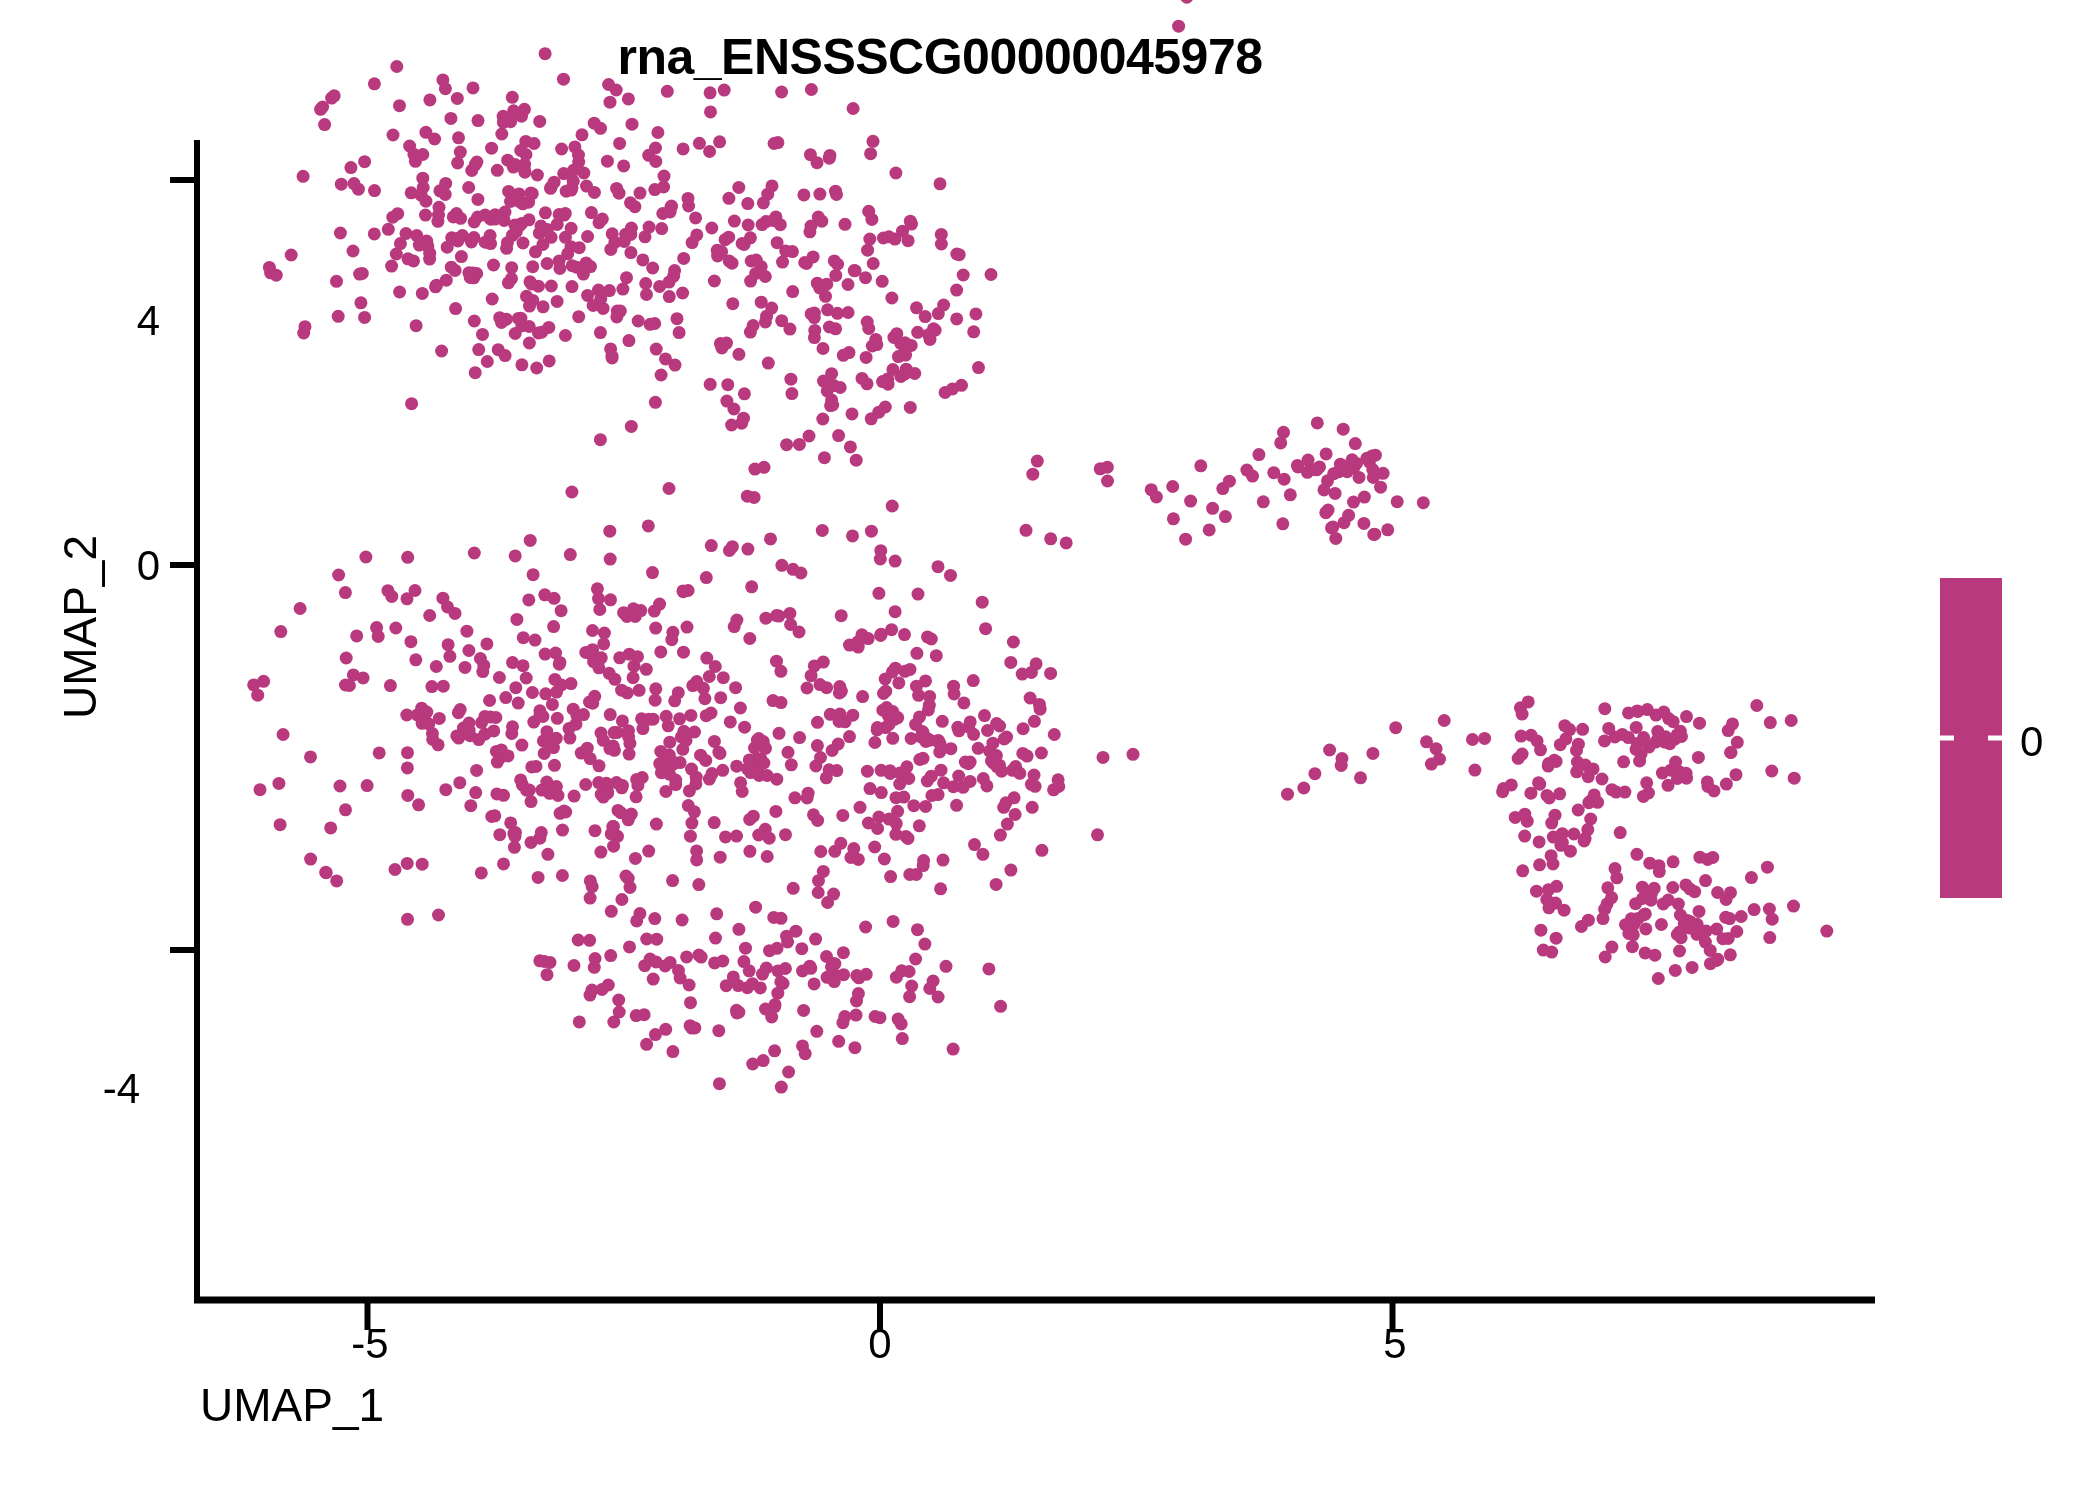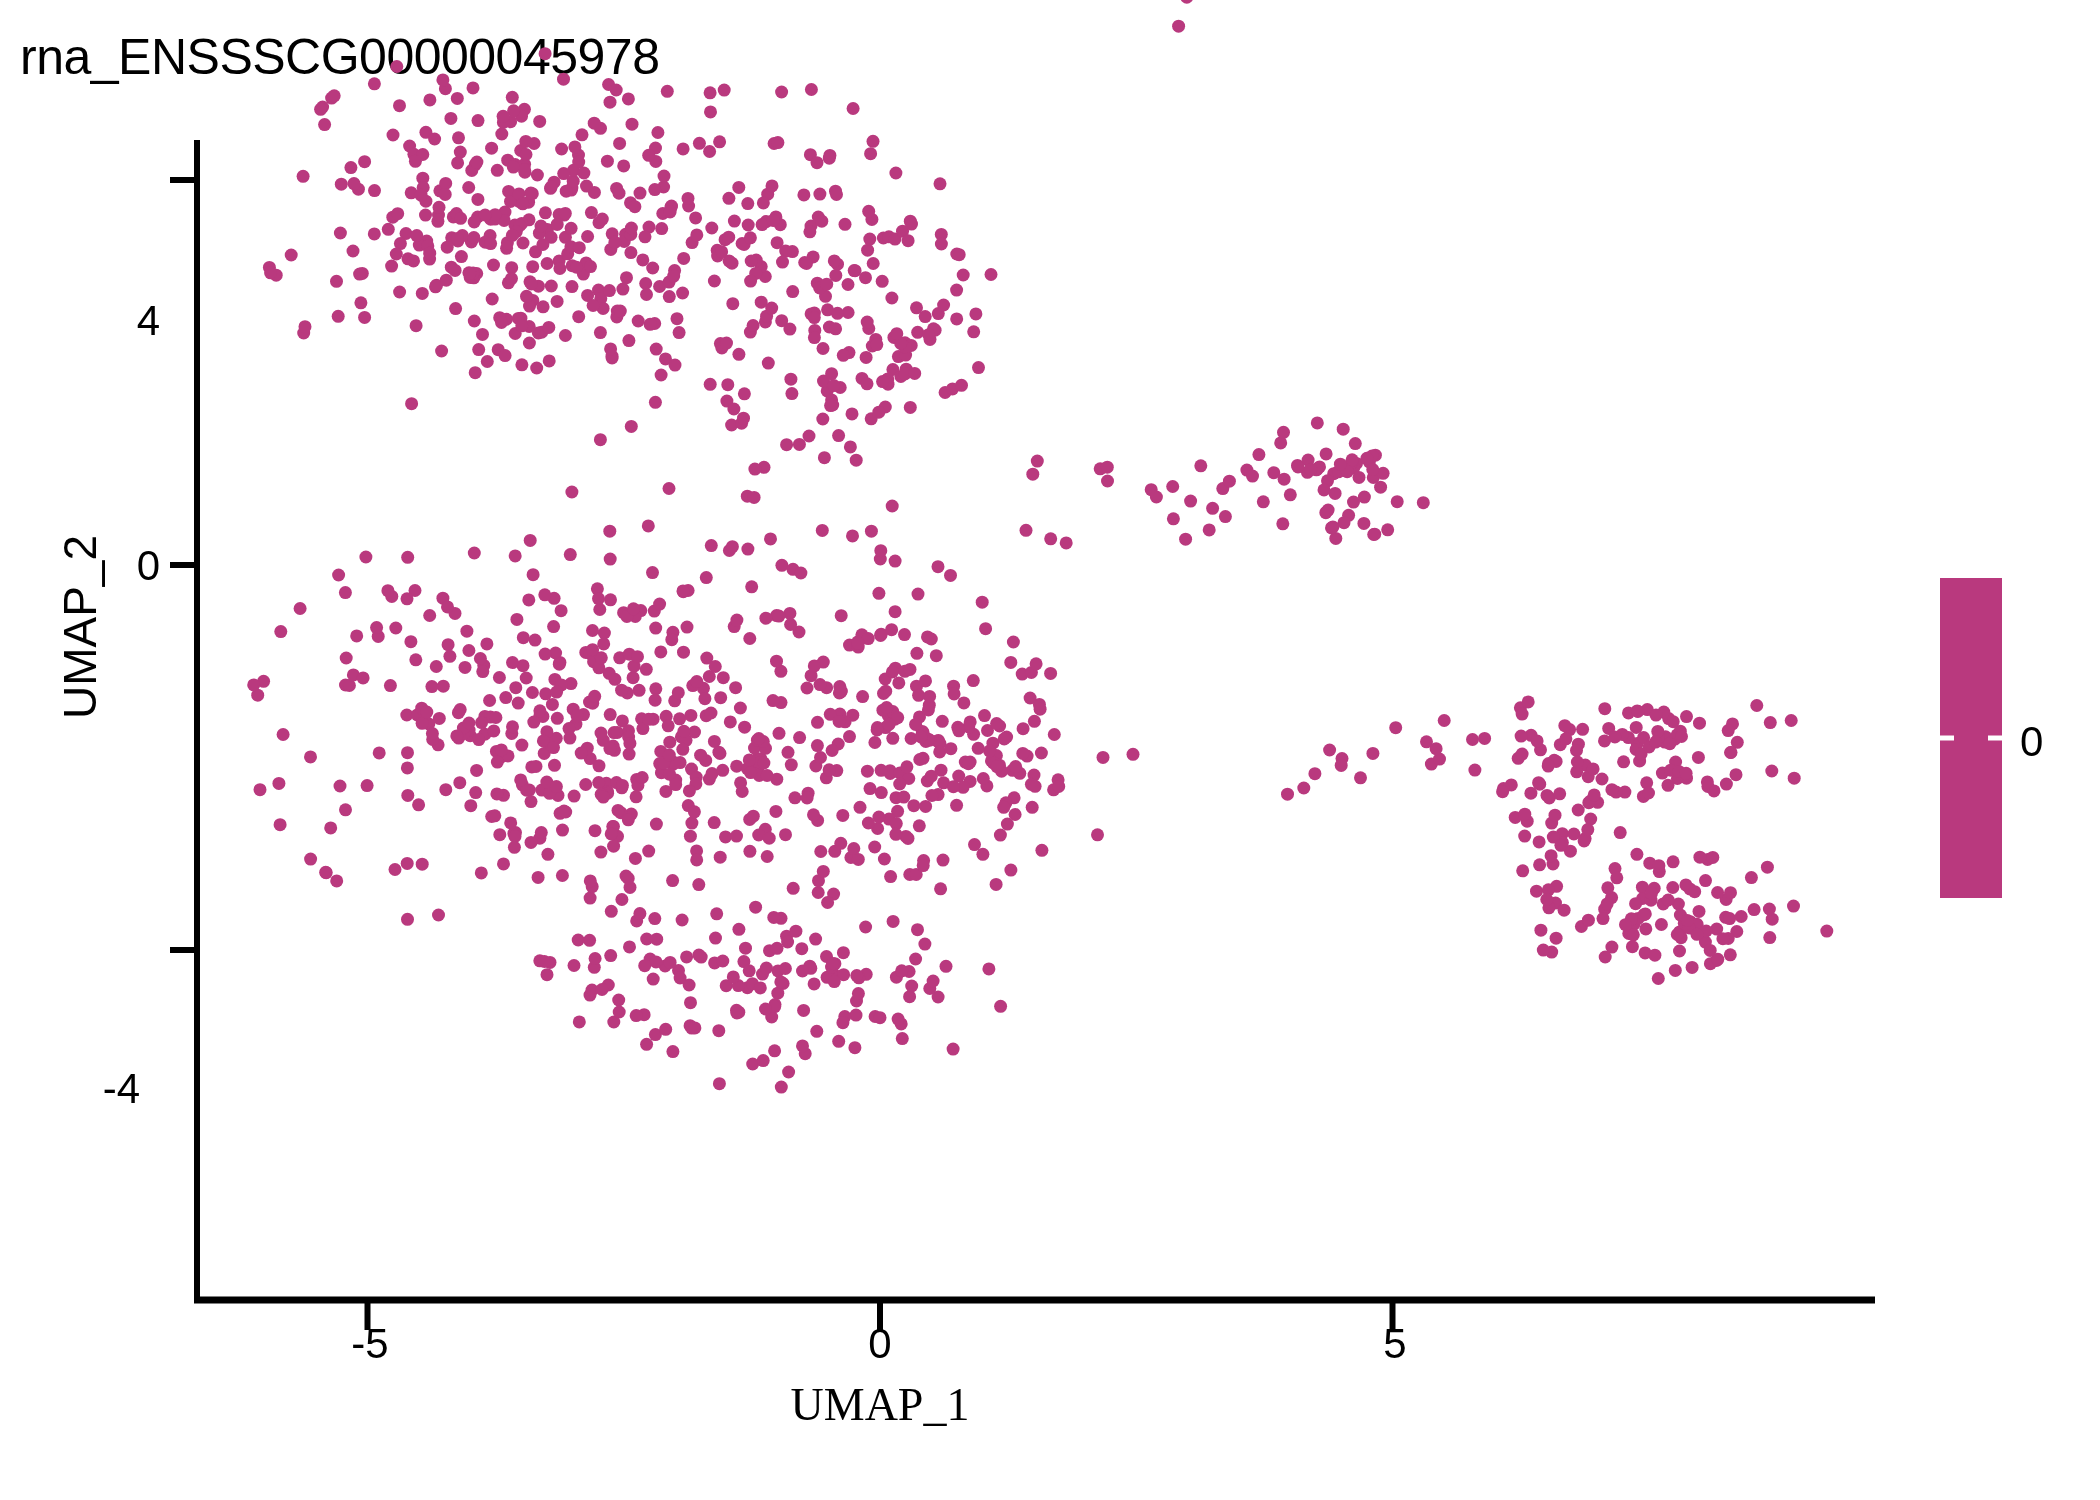--- a/index.html
+++ b/index.html
@@ -17,27 +17,26 @@
     position: relative;
     width: 2100px;
     height: 1500px;
     background: #ffffff;
   }
   #plot-title {
     position: absolute;
     left: 0;
     top: 28px;
     width: 1880px;
-    text-align: left;
+    text-align: center;
     font-size: 50px;
-    font-weight: normal;
+    font-weight: bold;
     color: #000000;
     letter-spacing: -0.5px;
     font-family: "Liberation Sans", sans-serif;
-    padding-left: 20px;
   }
   #panel {
     position: absolute;
     left: 0;
     top: 0;
     width: 2100px;
     height: 1500px;
   }
   #ylabel {
     position: absolute;
@@ -49,24 +48,23 @@
     color: #000000;
     transform: rotate(-90deg);
     transform-origin: center center;
     font-family: "Liberation Sans", sans-serif;
   }
   #xlabel {
     position: absolute;
     left: 200px;
     top: 1378px;
     width: 1360px;
-    text-align: center;
     font-size: 46px;
     color: #000000;
-    font-family: Liberation Serif, serif;
+    font-family: Liberation Sans, sans-serif;
   }
   .ytick-label {
     position: absolute;
     width: 90px;
     text-align: right;
     font-size: 42px;
     color: #000000;
     font-family: "Liberation Sans", sans-serif;
   }
   .xtick-label {

